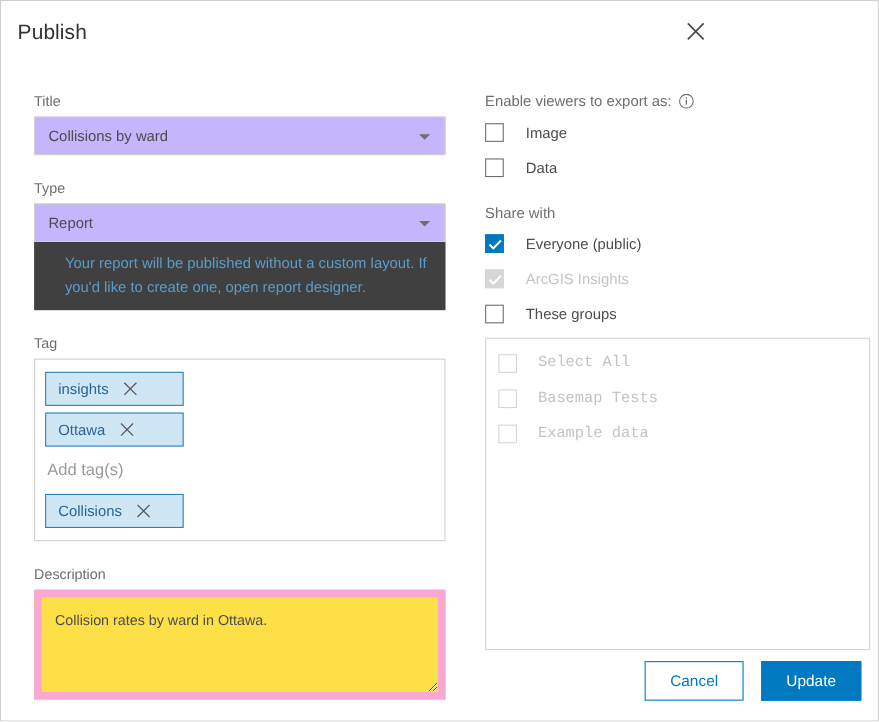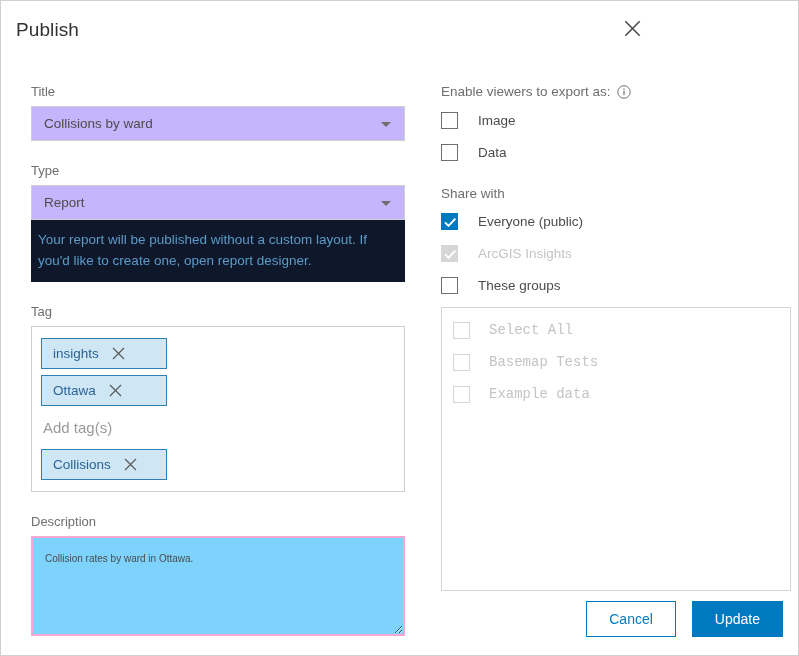--- a/index.html
+++ b/index.html
@@ -100,25 +100,25 @@
     border-right: 5px solid transparent;
     border-top: 5px solid #6e6e6e;
   }
 
   .gap-md { height: 22px; }
 
   
   .info-banner {
     box-sizing: border-box;
     width: 374px;
-    background: #0f172a;
+    background: #404040;
     color: #5b9bc8;
     font-size: 13.5px;
     line-height: 21px;
-    padding: 9px 12px 11px 7px;
+    padding: 9px 12px 11px 28px;
   }
 
   
   .tag-box {
     box-sizing: border-box;
     width: 374px;
     min-height: 86px;
     border: 1px solid #cfcfcf;
     background: #ffffff;
     padding: 8px 8px 8px 9px;
@@ -162,24 +162,24 @@
     width: 130px;
     padding: 0 2px;
   }
   .tag-input::placeholder { color: #9a9a9a; opacity: 1; }
 
   
   .desc-area {
     box-sizing: border-box;
     width: 374px;
     height: 100px;
-    border: 2px solid #f9a8d4;
-    background: #7dd3fc;
+    border: 7px solid #f9a8d4;
+    background: #fde047;
     font-family: "Liberation Sans", sans-serif;
-    font-size: 10px;
+    font-size: 13px;
     color: #4c4c4c;
     padding: 11px 12px;
     resize: vertical;
     outline: none;
     line-height: 19px;
   }
 
   
   .section-head {
     display: flex;

